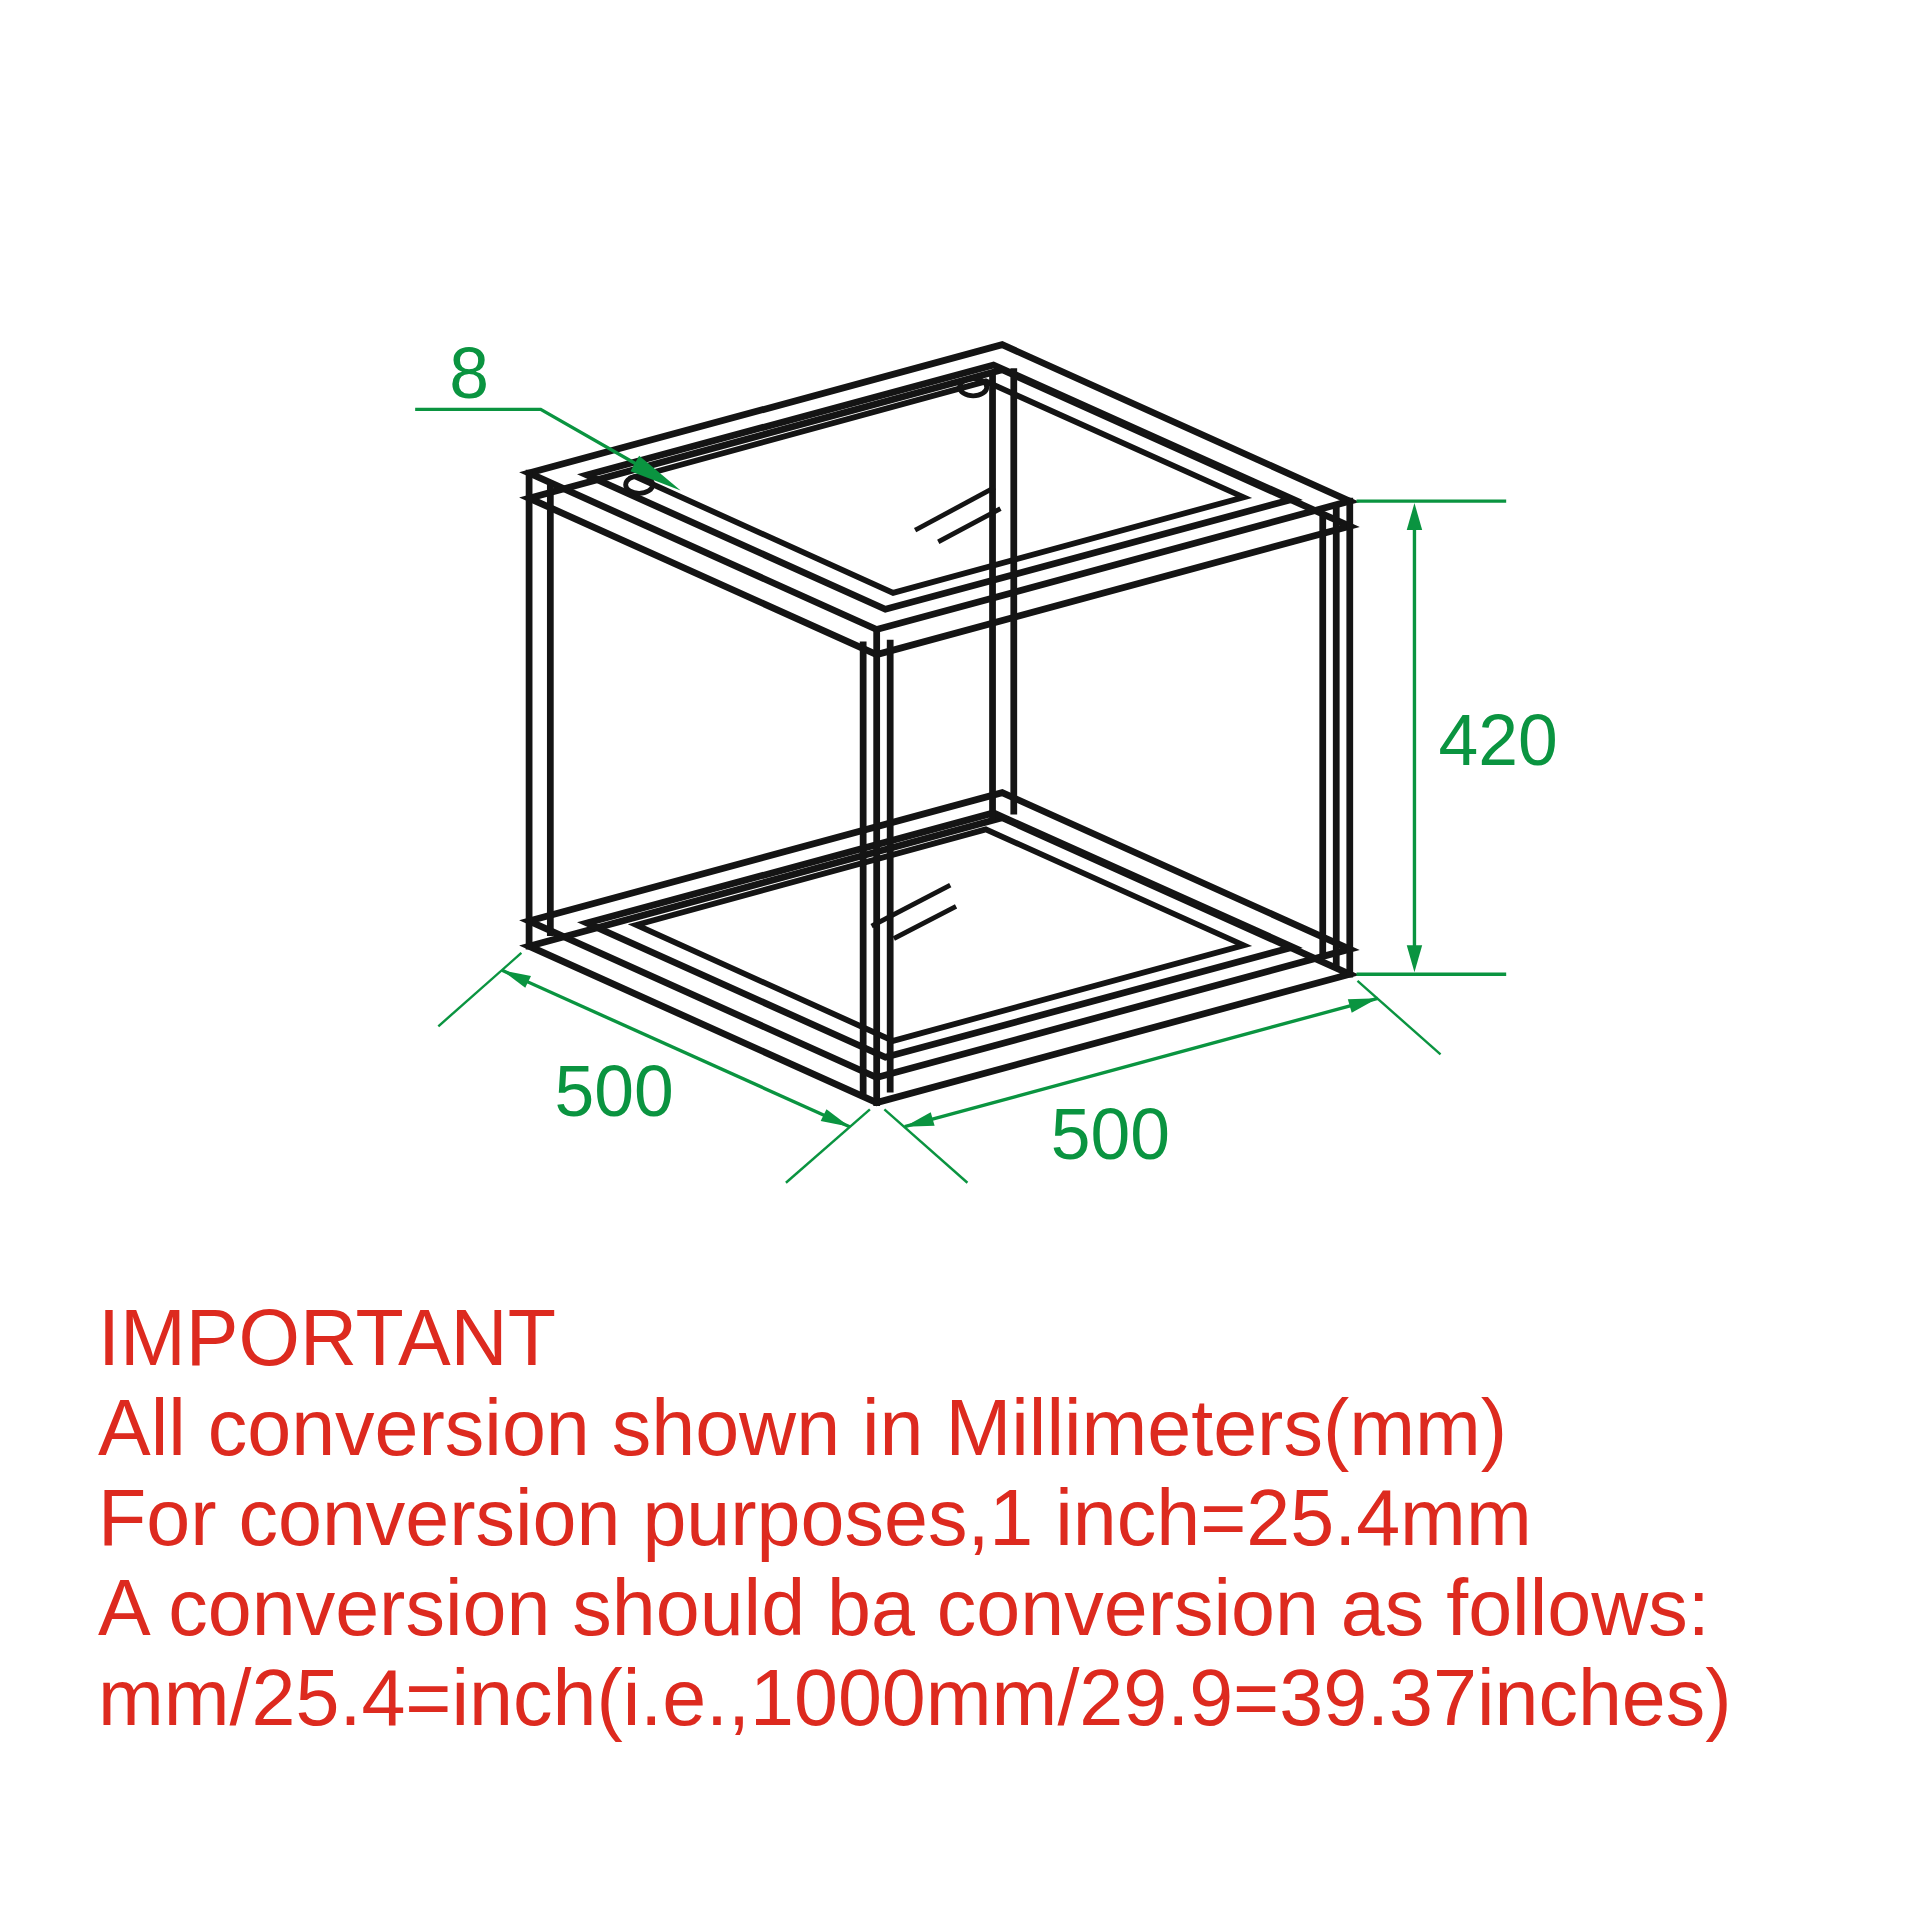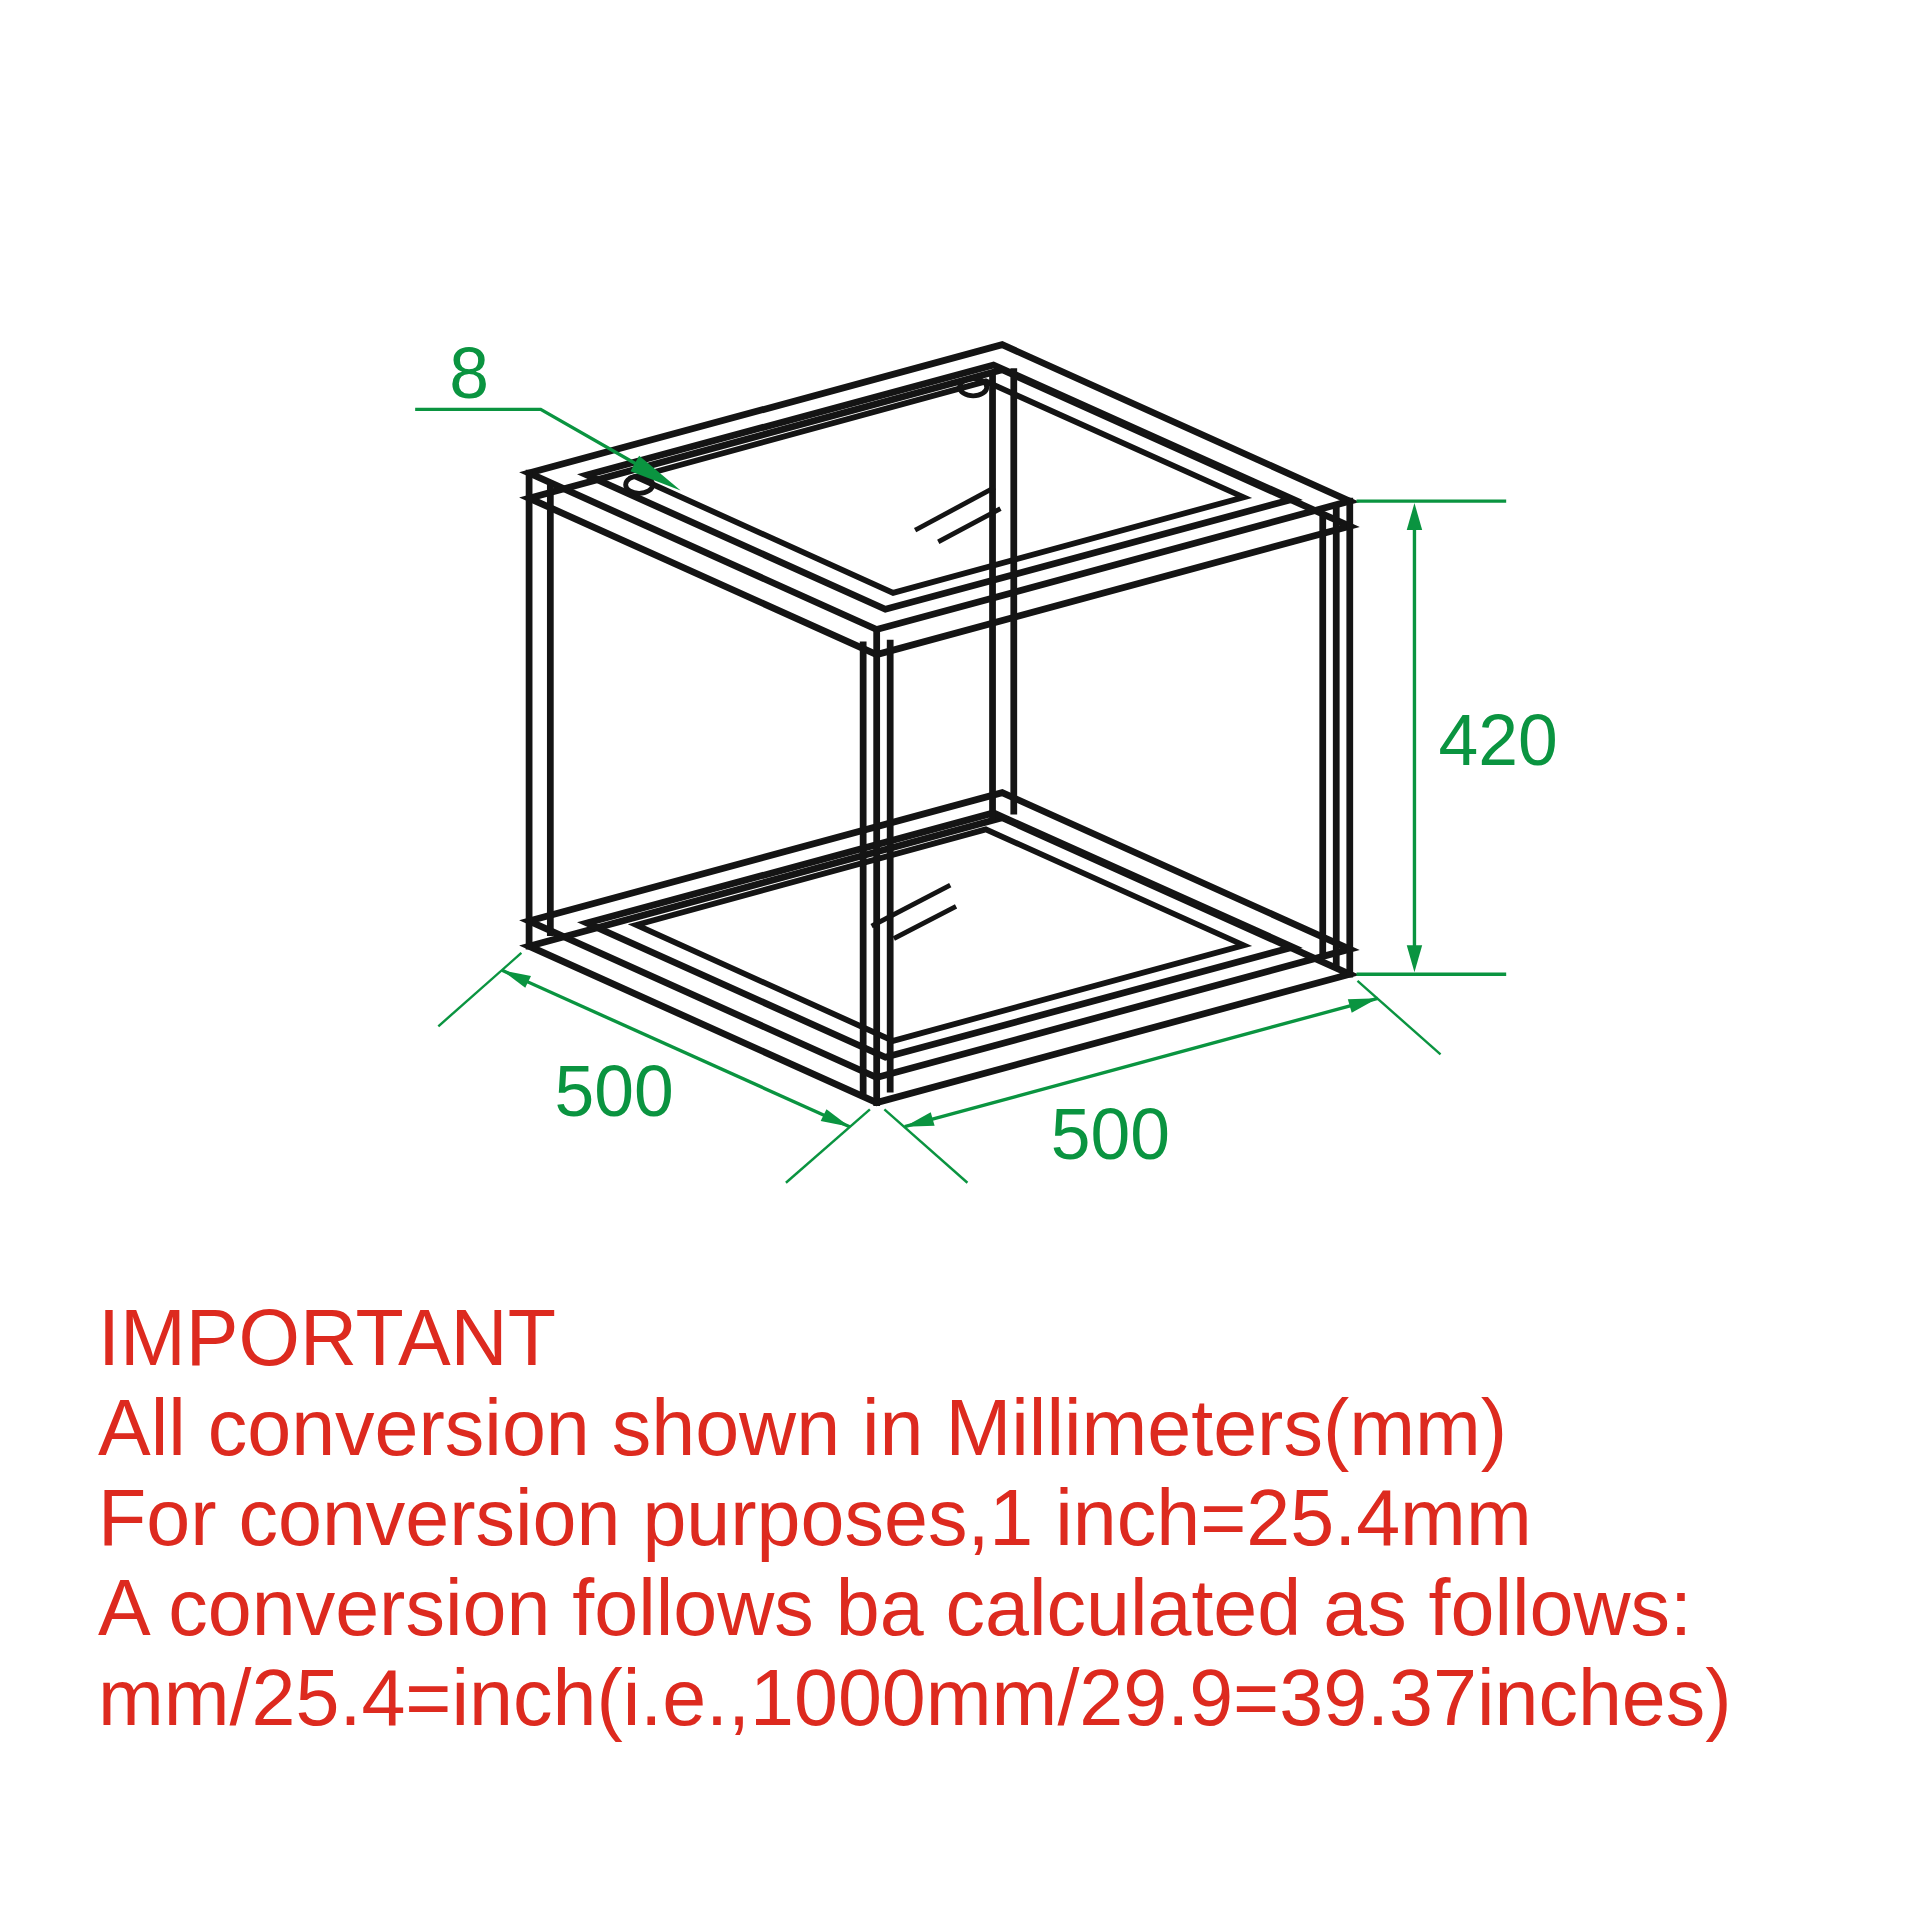--- a/index.html
+++ b/index.html
@@ -114,18 +114,18 @@
     <text class="dim-text" x="486" y="412" text-anchor="middle">8</text>
     <text class="dim-text" x="1490" y="792" text-anchor="start">420</text>
     <text class="dim-text" x="636" y="1156" text-anchor="middle">500</text>
     <text class="dim-text" x="1150" y="1200" text-anchor="middle">500</text>
   </svg>
 
   <div class="notes">
     <div class="heading">IMPORTANT</div>
     <div>All conversion shown in Millimeters(mm)</div>
     <div>For conversion purposes,1 inch=25.4mm</div>
-    <div>A conversion follows ba calculated as follows:</div>
+    <div>A conversion should ba conversion as follows:</div>
     <div>mm/25.4=inch(i.e.,1000mm/29.9=39.37inches)</div>
   </div>
 
 </div>
 
 
 </body></html>

